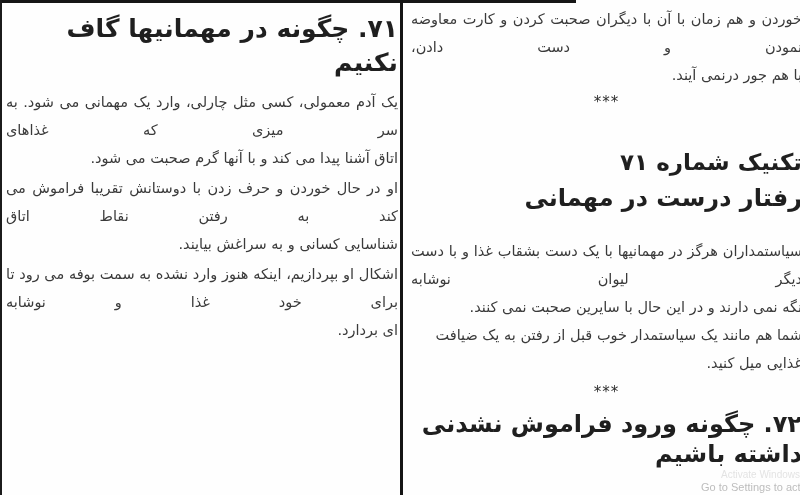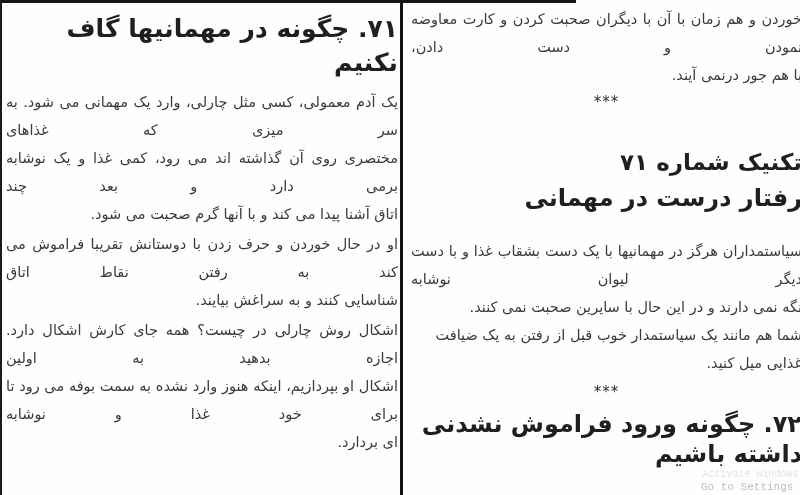--- a/index.html
+++ b/index.html
@@ -79,23 +79,23 @@
   .page-right .para-71 { margin-top: 24px; }
 
   
   .watermark {
     position: absolute;
     left: 701px;
     top: 468px;
     width: 99px;
     overflow: hidden;
     direction: ltr;
-    text-align: center;
+    text-align: right;
     pointer-events: none;
-    font-family: Liberation Mono, monospace;
+    font-family: Liberation Sans, sans-serif;
   }
   .watermark .wm1 {
     font-size: 10px;
     line-height: 13px;
     color: #c2c2c2;
     opacity: 0.45;
     white-space: nowrap;
   }
   .watermark .wm2 {
     font-size: 11px;
@@ -111,31 +111,29 @@
 
   <div class="rule-top"></div>
   <div class="rule-left"></div>
   <div class="rule-center"></div>
 
   <section class="page page-left">
     <h1 class="chapter-heading">۷۱. چگونه در مهمانیها گاف نکنیم</h1>
 
     <div class="para first-para">
       <div class="ln j">یک آدم معمولی، کسی مثل چارلی، وارد یک مهمانی می شود. به سر میزی که غذاهای</div>
-      <div class="ln j">مختصری روی آن گذاشته اند می رود، کمی غذا و یک نوشابه برمی دارد و بعد چند</div>
       <div class="ln">اتاق آشنا پیدا می کند و با آنها گرم صحبت می شود.</div>
     </div>
 
     <div class="para">
       <div class="ln j">او در حال خوردن و حرف زدن با دوستانش تقریبا فراموش می کند به رفتن نقاط اتاق</div>
-      <div class="ln">شناسایی کنند و به سراغش بیایند.</div>
+      <div class="ln">شناسایی کسانی و به سراغش بیایند.</div>
     </div>
 
     <div class="para">
-      <div class="ln j">اشکال روش چارلی در چیست؟ همه جای کارش اشکال دارد. اجازه بدهید به اولین</div>
       <div class="ln j">اشکال او بپردازیم، اینکه هنوز وارد نشده به سمت بوفه می رود تا برای خود غذا و نوشابه</div>
       <div class="ln">ای بردارد.</div>
     </div>
 
   </section>
 
   <section class="page page-right">
     <div class="cont">
       <div class="ln j">خوردن و هم زمان با آن با دیگران صحبت کردن و کارت معاوضه نمودن و دست دادن،</div>
       <div class="ln">با هم جور درنمی آیند.</div>

